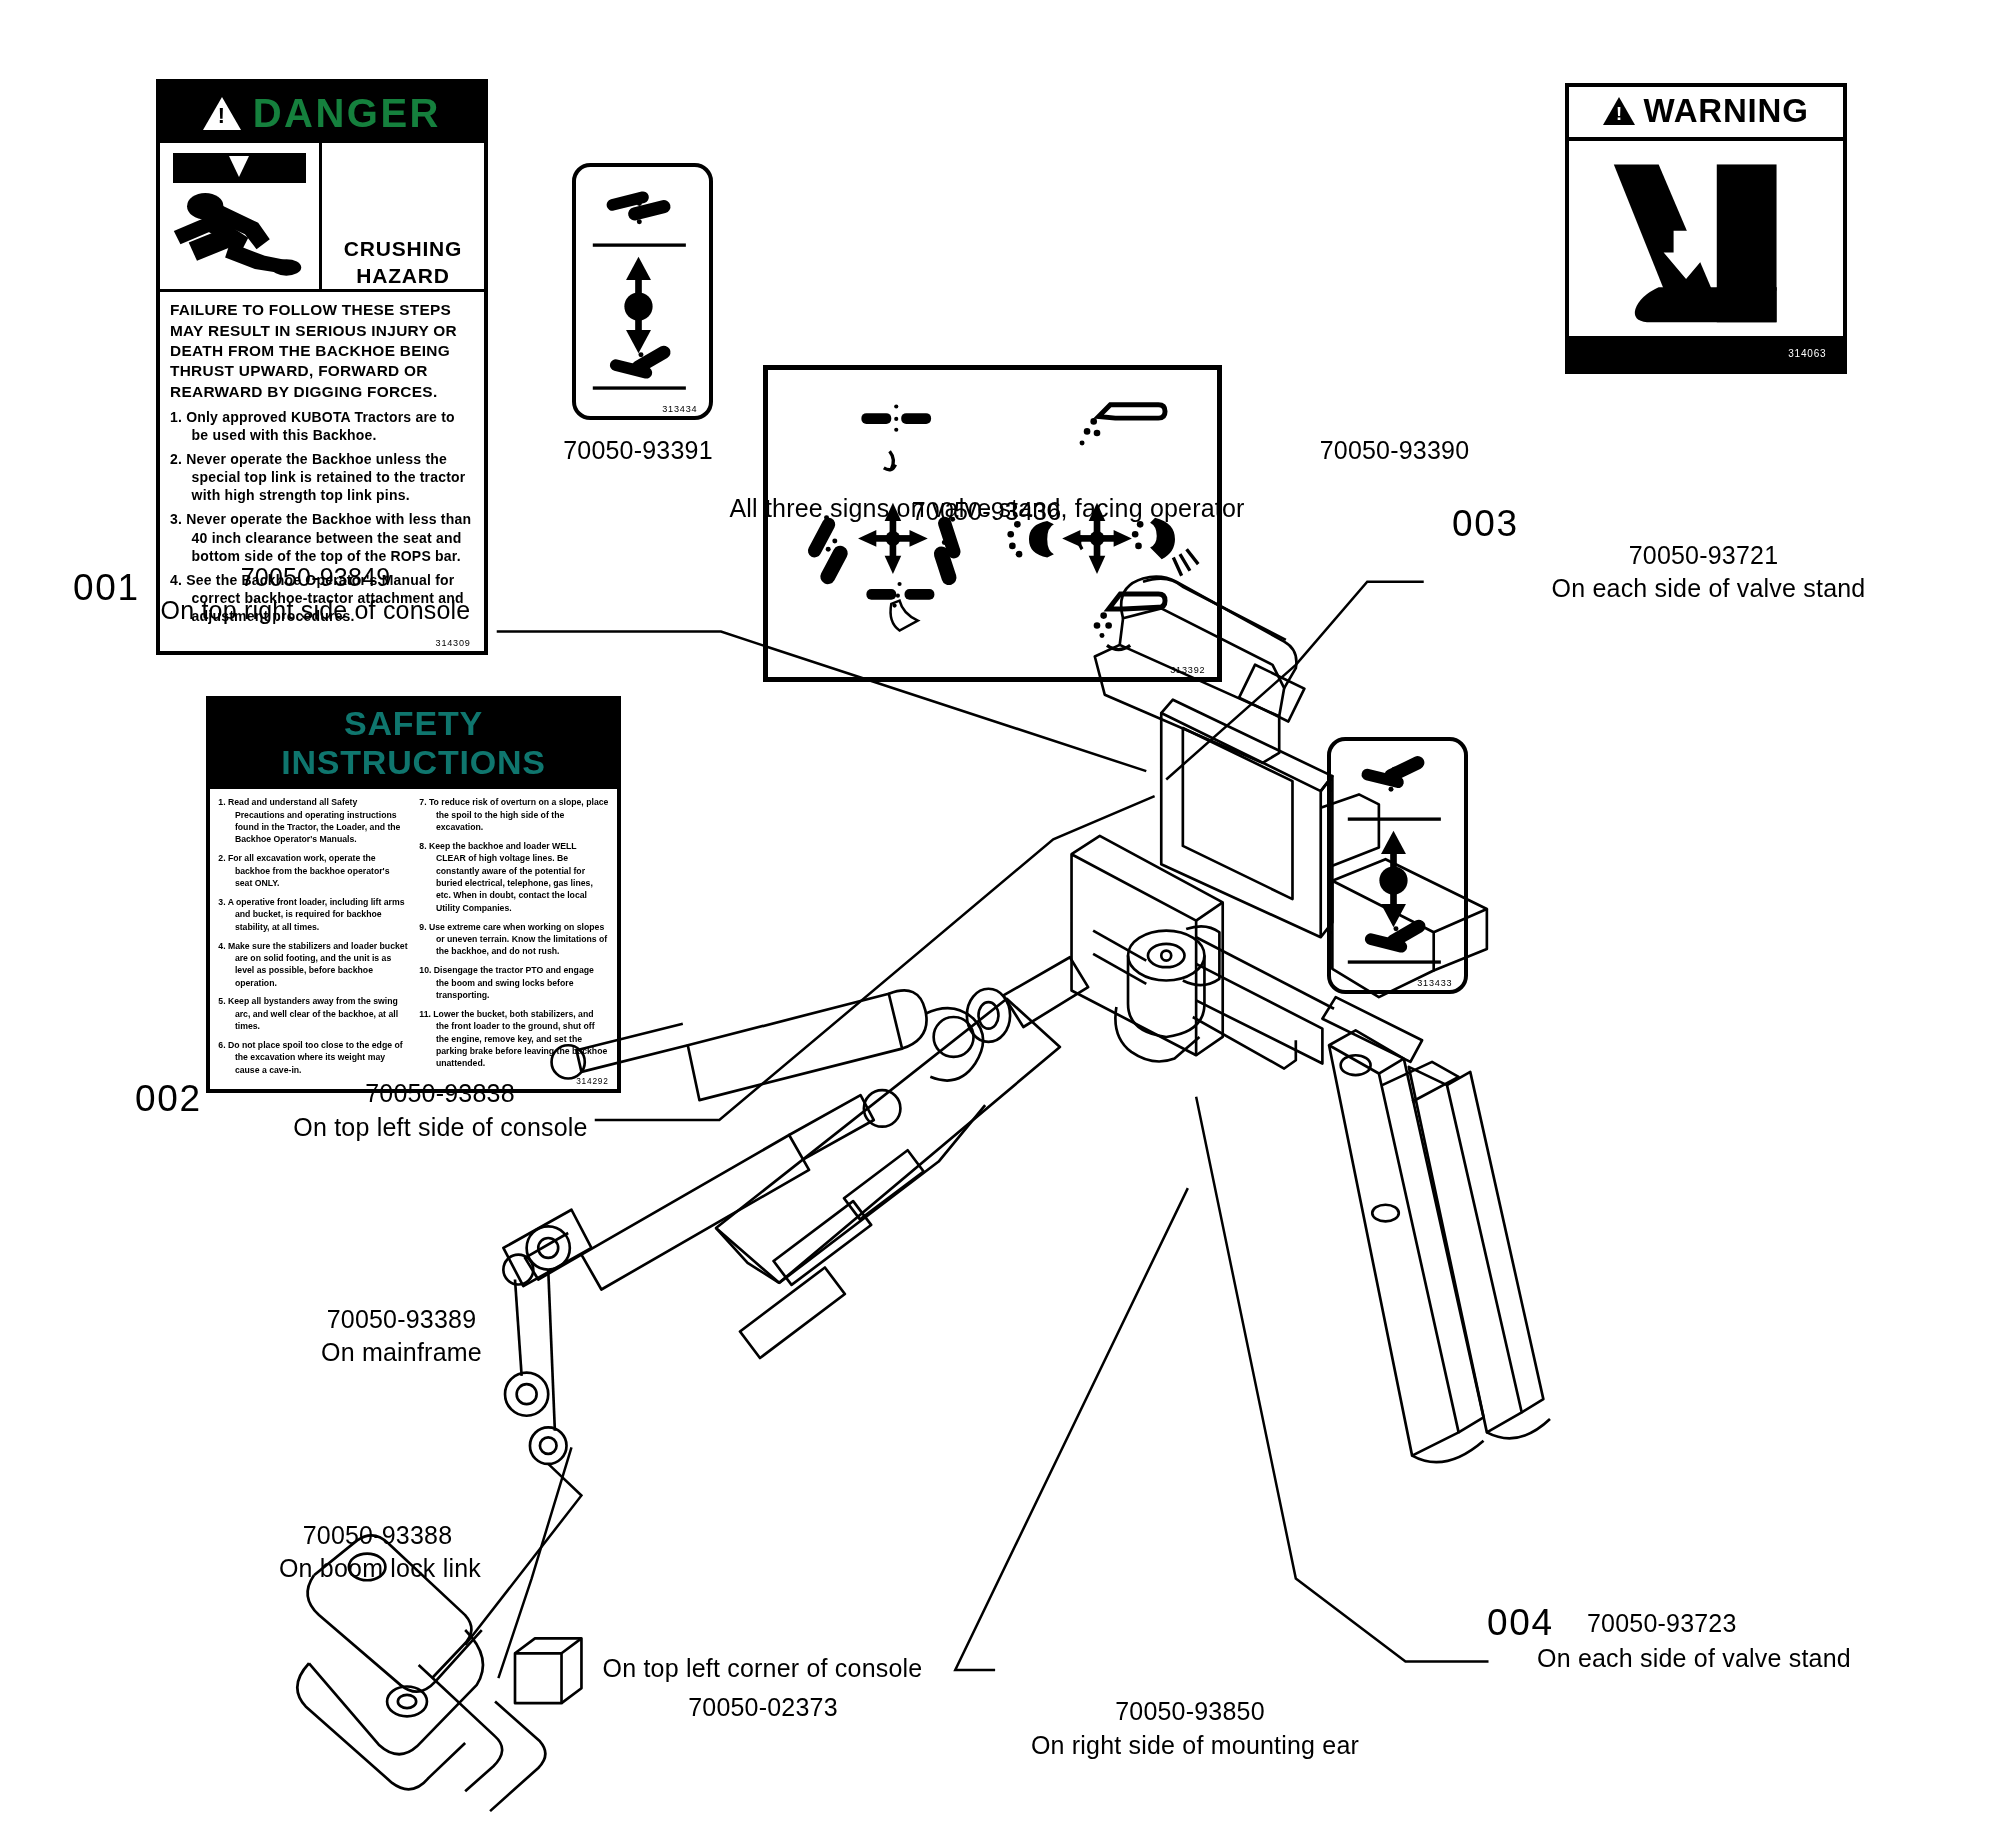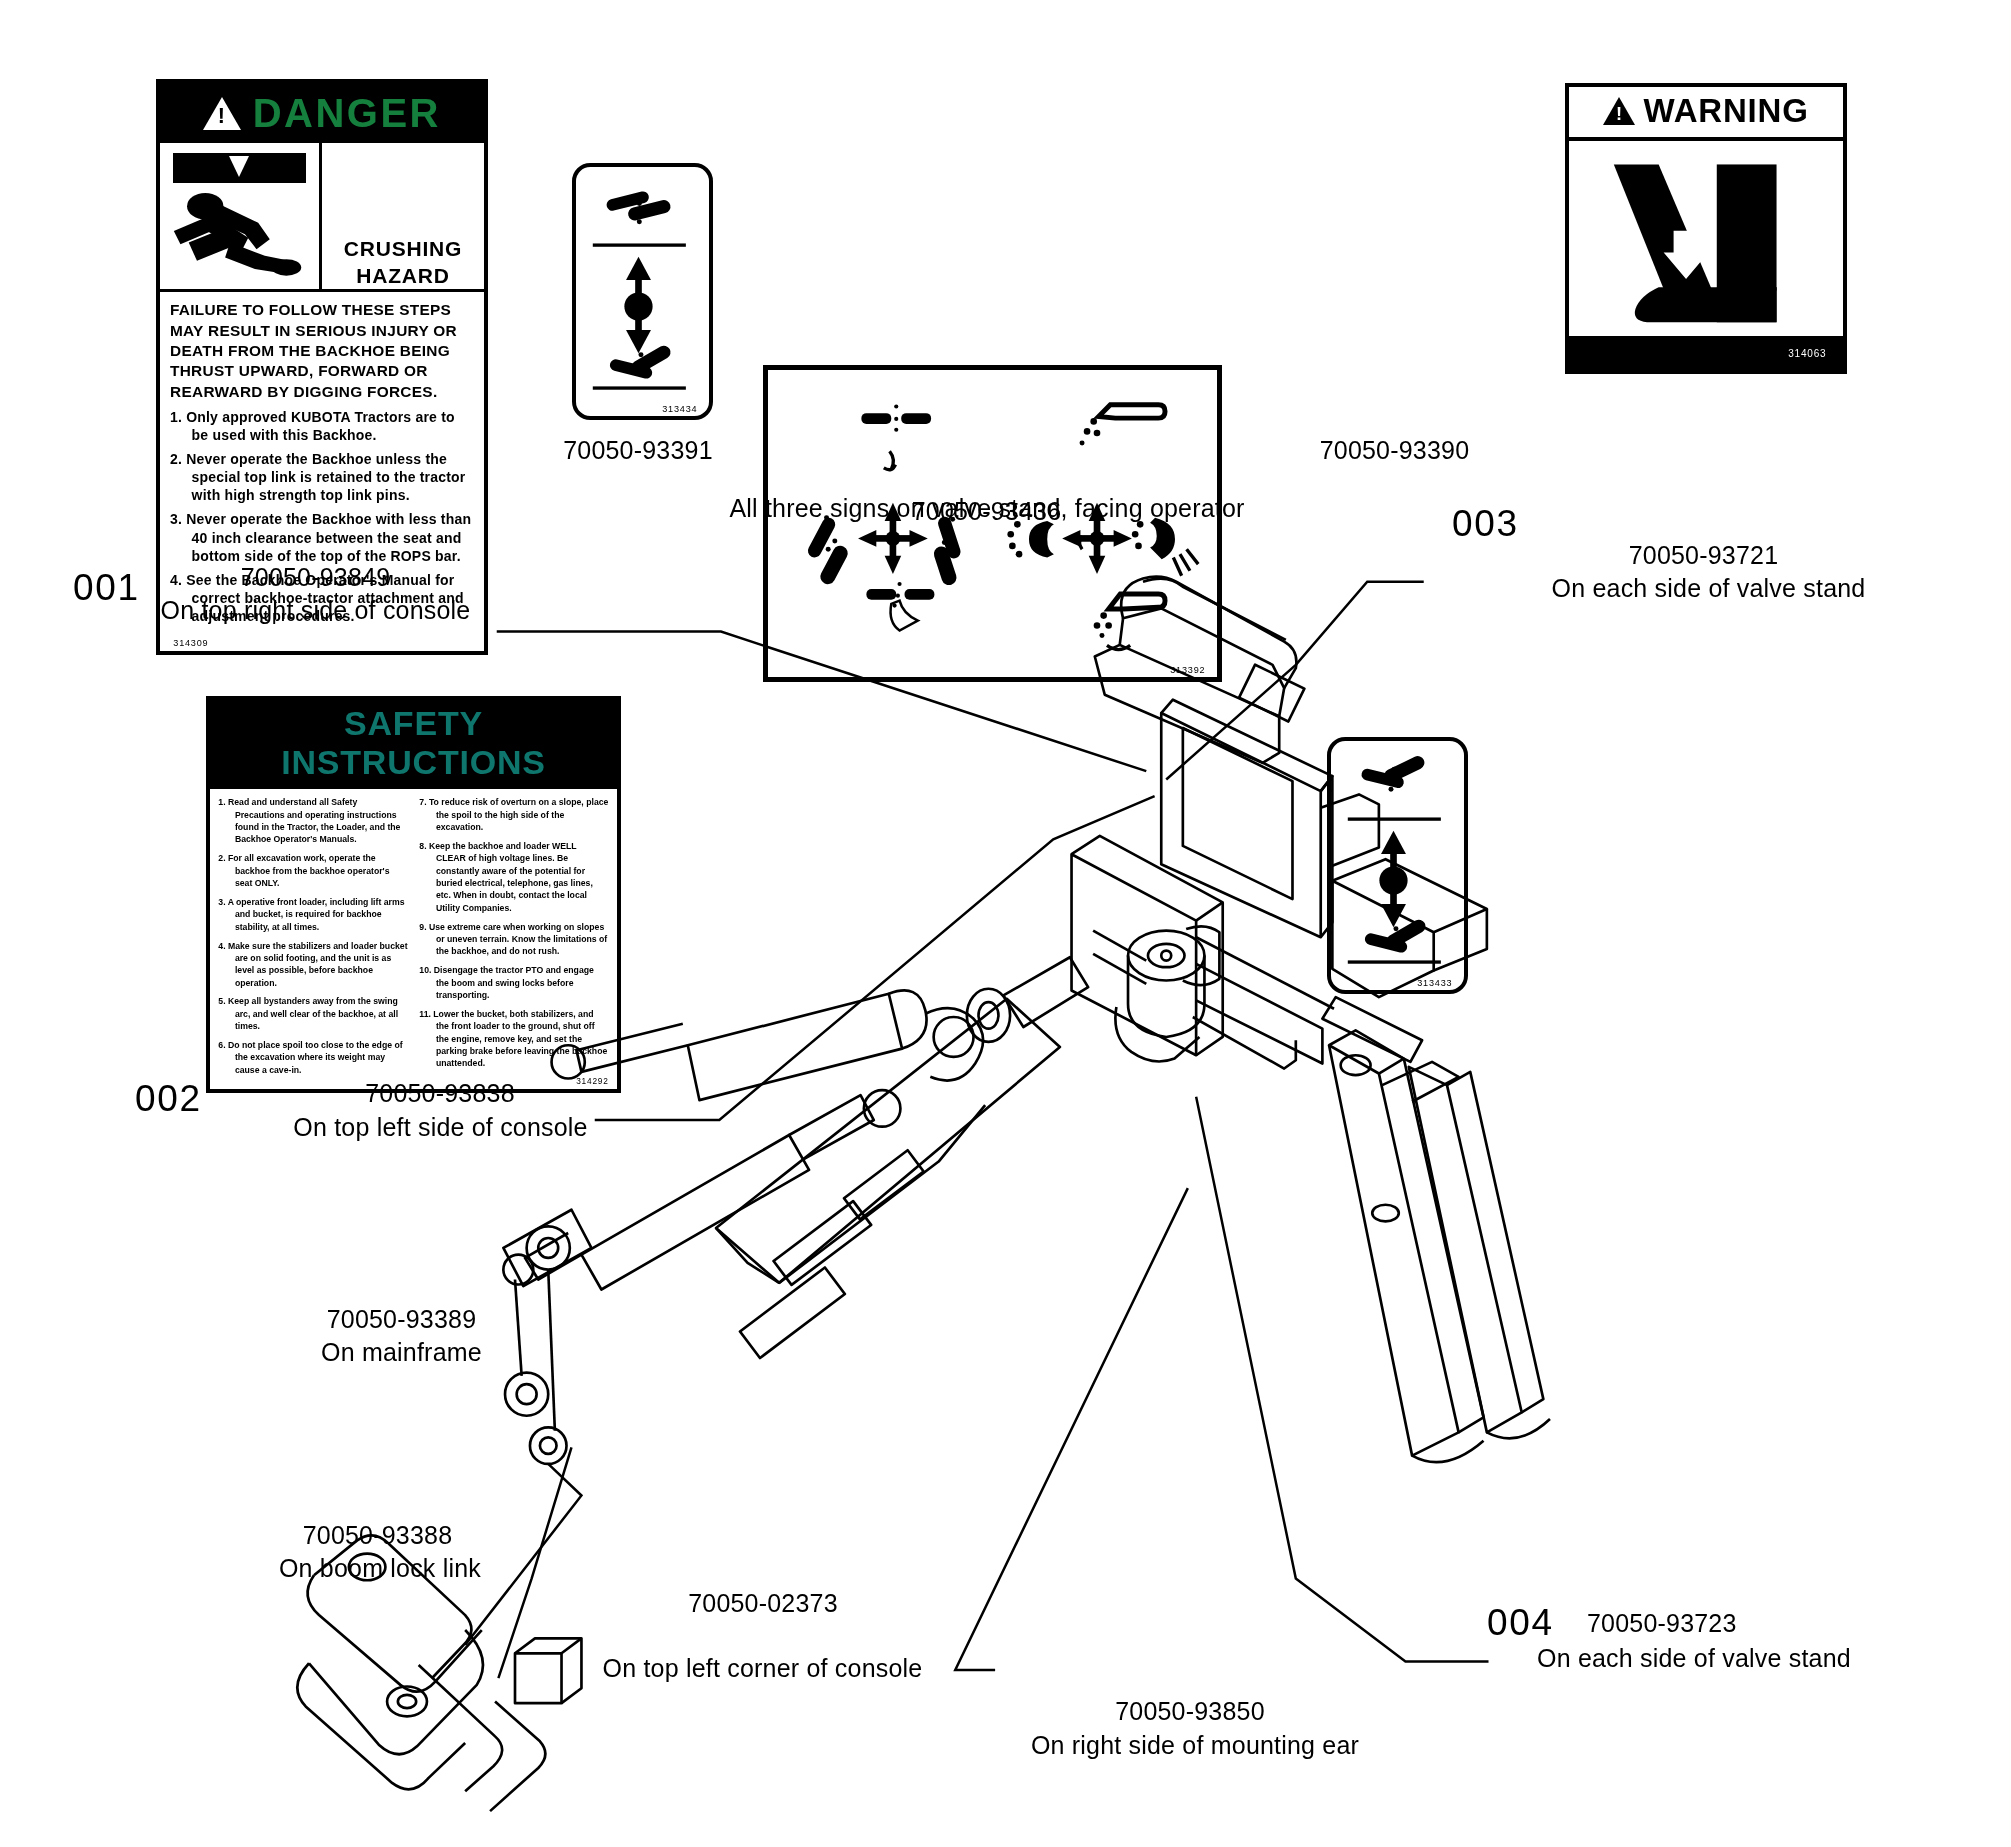--- a/index.html
+++ b/index.html
@@ -24,21 +24,21 @@
   .bar-arrow::after{content:"";position:absolute;left:50%;top:3.3px;margin-left:-10.8px;
     border-left:10.8px solid transparent;border-right:10.8px solid transparent;border-top:21.6px solid #fff;}
   .crush-fig{height:93px;position:relative;}
   .danger-txtcell{width:50%;display:flex;align-items:flex-end;justify-content:center;
                   font-size:21px;font-weight:bold;text-align:center;line-height:1.3;letter-spacing:0.8px;}
   .danger-body{padding:8.3px 10px 5px;}
   .danger-lead{font-size:15.4px;font-weight:bold;line-height:1.32;letter-spacing:0.3px;}
   .danger-list{margin:5.8px 0 0;padding:0;list-style:none;}
   .danger-list li{font-size:14px;font-weight:bold;line-height:1.3;margin-bottom:5.8px;
                   padding-left:21.6px;text-indent:-21.6px;letter-spacing:0.2px;}
-  .decal-code{font-size:9.1px;padding:1.7px 13.3px 3.3px;letter-spacing:0.8px;}
+  .decal-code{font-size:9.1px;text-align:right;padding:1.7px 13.3px 3.3px;letter-spacing:0.8px;}
 
   
   .safety{width:407px;border:4.2px solid #000;background:#fff;}
   .safety-hdr{background:#000;color:#0f766e;text-align:center;font-size:34px;font-weight:bold;
               letter-spacing:0.8px;padding:4.2px 0 6.6px;}
   .safety-cols{display:flex;padding:7.5px 8.3px 3.3px;gap:11.6px;}
   .safety-cols ol{margin:0;padding:0;list-style:none;}
   .safety-cols li{font-size:8.7px;font-weight:bold;line-height:1.42;margin-bottom:6.6px;
                   padding-left:16.6px;text-indent:-16.6px;}
   .safety-cols .col{width:50%;}
@@ -300,21 +300,21 @@
 </div>
 <div class="abs cap" style="left:249px;top:1078px;width:382px;">70050-93838</div>
 <div class="abs cap" style="left:233px;top:1112px;width:415px;">On top left side of console</div>
 
 <div class="abs cap" style="left:272px;top:1304px;width:259px;">70050-93389</div>
 <div class="abs cap" style="left:272px;top:1337px;width:259px;">On mainframe</div>
 
 <div class="abs cap" style="left:248px;top:1520px;width:259px;">70050-93388</div>
 <div class="abs cap" style="left:239px;top:1553px;width:282px;">On boom lock link</div>
 
-<div class="abs cap" style="left:605px;top:1588px;width:316px;">70050-02373</div>
+<div class="abs cap" style="left:605px;top:1692px;width:316px;">70050-02373</div>
 <div class="abs cap" style="left:555px;top:1653px;width:415px;">On top left corner of console</div>
 
 <div class="abs cap" style="left:1053px;top:1696px;width:274px;">70050-93850</div>
 <div class="abs cap" style="left:1012px;top:1730px;width:366px;">On right side of mounting ear</div>
 
 <div class="abs callout" style="left:1487px;top:1602px;">004</div>
 <div class="abs cap" style="left:1587px;top:1608px;width:349px;text-align:left;">70050-93723</div>
 <div class="abs cap" style="left:1537px;top:1643px;width:399px;text-align:left;">On each side of valve stand</div>
 
 <svg class="abs" style="left:0;top:0;" width="2011" height="1848" viewBox="0 0 2421 2224">

